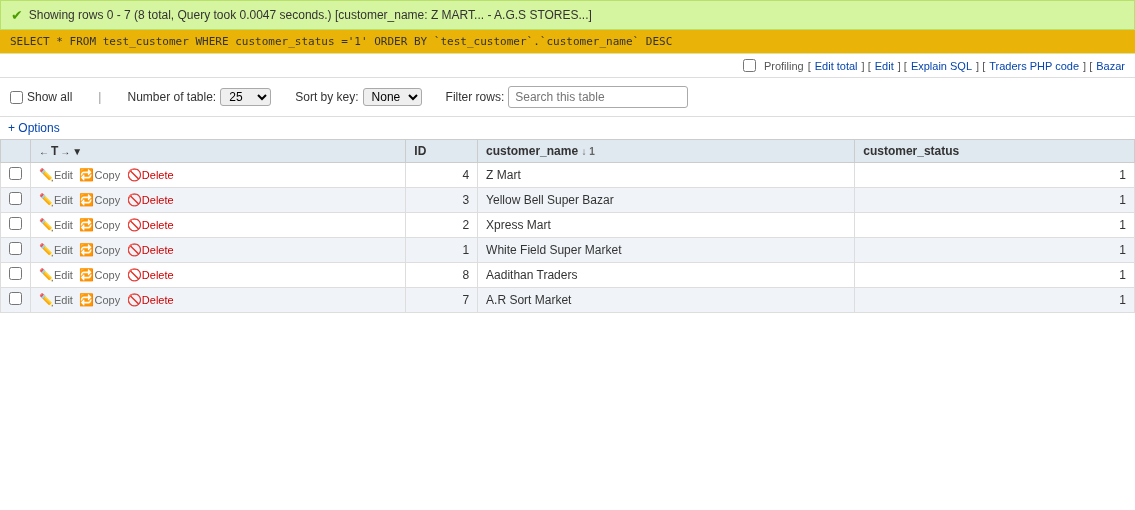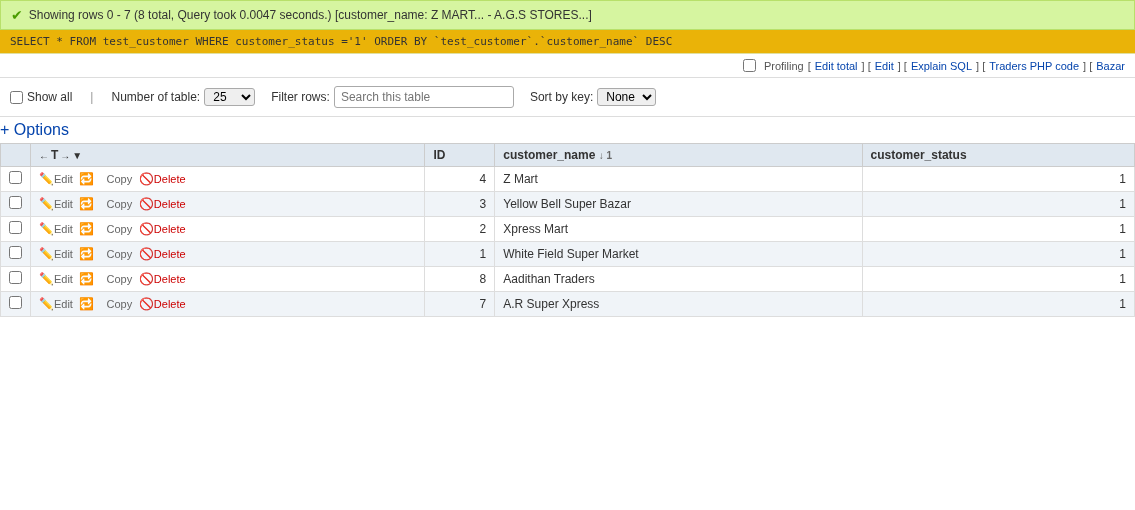--- a/index.html
+++ b/index.html
@@ -38,42 +38,42 @@
       gap: 4px;
     }
     .profiling-bar a { color: #0645ad; text-decoration: none; }
     .profiling-bar input[type=checkbox] { margin-right: 4px; }
 
     .toolbar {
       padding: 8px 10px;
       border-bottom: 1px solid #ddd;
       display: flex;
       align-items: center;
-      gap: 16px;
+      gap: 24px;
       flex-wrap: wrap;
     }
     .toolbar label { display: flex; align-items: center; gap: 4px; }
     .toolbar select {
       padding: 0 4px;
       border: 1px solid #aaa;
       border-radius: 3px;
       font-size: 12px;
     }
     .toolbar input[type=text] {
       padding: 3px 6px;
       border: 1px solid #aaa;
       border-radius: 3px;
       font-size: 12px;
       width: 180px;
     }
     .toolbar .separator { color: #999; padding: 0 2px; }
 
     .options-bar {
-      padding: 4px 0;
-      font-size: 16px;
+      padding: 4px 8px;
+      font-size: 12px;
     }
     .options-bar a { color: #0645ad; text-decoration: none; }
 
     .data-table {
       width: 100%;
       border-collapse: collapse;
       font-size: 12px;
     }
     .data-table th {
       background: #e0e8f0;
@@ -87,21 +87,21 @@
     .data-table td {
       border: 1px solid #ddd;
       padding: 4px 8px;
       vertical-align: middle;
     }
     .data-table tr:nth-child(even) td { background: #f0f4f8; }
     .data-table tr:nth-child(odd) td { background: #fff; }
 
     .action-cell { white-space: nowrap; }
     .btn-edit { color: #666; text-decoration: none; font-size: 11px; }
-    .btn-copy { color: #666; text-decoration: none; font-size: 11px; padding-left: 12px; }
+    .btn-copy { color: #666; text-decoration: none; font-size: 11px; }
     .btn-delete { color: #cc0000; text-decoration: none; font-size: 11px; }
     .edit-icon { color: #f0c000; }
     .copy-icon { color: #4488cc; }
     .delete-icon { color: #cc0000; }
 
     .col-arrows { display: flex; align-items: center; gap: 2px; }
     .arrow-left { font-size: 10px; }
     .arrow-right { font-size: 10px; }
     .sort-down { font-size: 10px; }
 
@@ -145,28 +145,28 @@
   <span class="separator">|</span>
   <label>
     <span>Number of table:</span>
     <select>
       <option>25</option>
       <option>50</option>
       <option>100</option>
     </select>
   </label>
   <label>
-    <span>Filter rows:</span>
-    <input type="text" placeholder="Search this table" style="">
-  </label>
-  <label>
     <span>Sort by key:</span>
     <select>
       <option>None</option>
     </select>
+  </label>
+  <label>
+    <span>Filter rows:</span>
+    <input type="text" placeholder="Search this table" style="">
   </label>
 </div>
 
 <div class="options-bar">
   <a href="#">+ Options</a>
 </div>
 
 <table class="data-table">
   <thead>
     <tr>
@@ -244,17 +244,17 @@
         <td class="status-cell">1</td>
       </tr>
       <tr>
         <td class="checkbox-cell"><input type="checkbox" style=""></td>
         <td class="action-cell">
     <span class="edit-icon">✏️</span><a href="#" class="btn-edit">Edit</a>&nbsp;
     <span class="copy-icon">🔁</span><a href="#" class="btn-copy">Copy</a>&nbsp;
     <span class="delete-icon">🚫</span><a href="#" class="btn-delete">Delete</a>
   </td>
         <td class="num-cell">7</td>
-        <td>A.R Super Xpress</td>
+        <td>A.R Sort Market</td>
         <td class="status-cell">1</td>
       </tr>
     </tbody>
 </table>
 
 </body></html>

